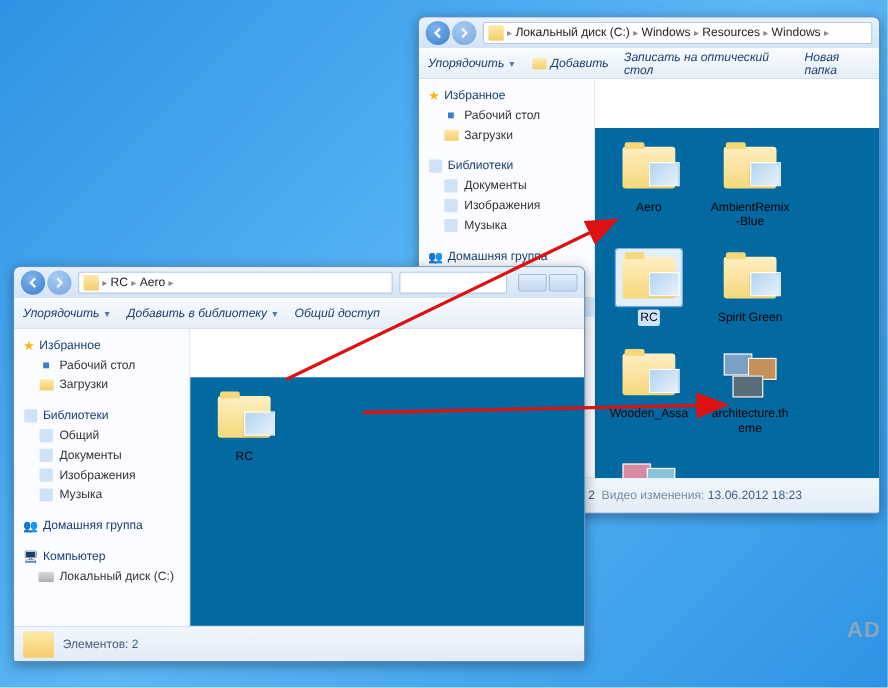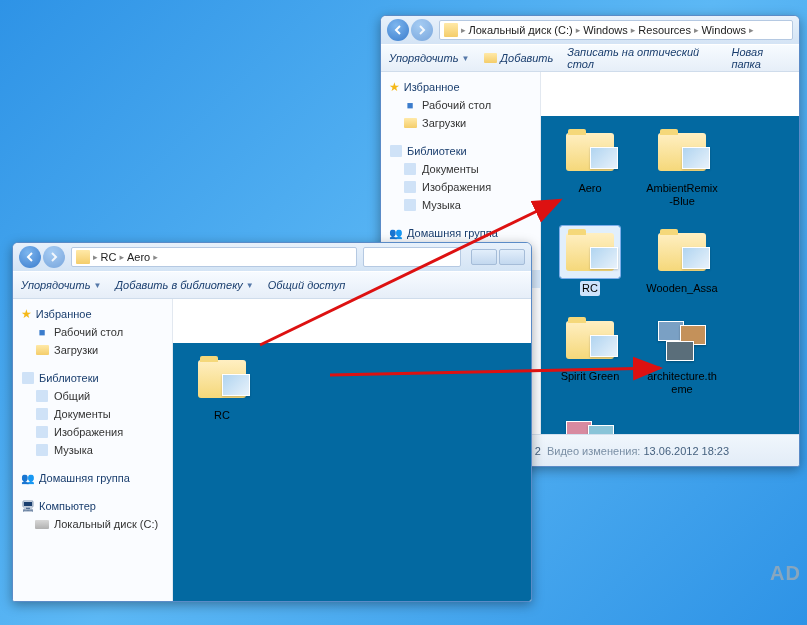--- a/index.html
+++ b/index.html
@@ -218,29 +218,29 @@
             </div>
           </div>
           <div class="flabel">RC</div>
         </div>
         <div class="fitem">
           <div class="fthumb">
             <div class="thumb-folder">
               <div class="preview"></div>
             </div>
           </div>
+          <div class="flabel">Spirit Green</div>
+        </div>
+        <div class="fitem">
+          <div class="fthumb">
+            <div class="thumb-folder">
+              <div class="preview"></div>
+            </div>
+          </div>
           <div class="flabel">Wooden_Assa</div>
-        </div>
-        <div class="fitem">
-          <div class="fthumb">
-            <div class="thumb-folder">
-              <div class="preview"></div>
-            </div>
-          </div>
-          <div class="flabel">Spirit Green</div>
         </div>
         <div class="fitem">
           <div class="fthumb">
             <div class="thumb-collage">
               <div class="c1" style="background:#7aa0c4"></div>
               <div class="c2" style="background:#c4915a"></div>
               <div class="c3" style="background:#5a6e7a"></div>
             </div>
           </div>
           <div class="flabel">architecture.theme</div>
@@ -381,20 +381,24 @@
         <div class="fitem">
           <div class="fthumb">
             <div class="thumb-folder">
               <div class="preview"></div>
             </div>
           </div>
           <div class="flabel">RC</div>
         </div>
       </div>
   </div>
+  <div class="statusbar">
+    <div class="sb-icon"></div>
+    <span>Элементов: 2</span>
+  </div>
 </div>
 
 <svg class="arrow" style="left:0;top:0;width:807px;height:625px;position:absolute;">
   <defs>
       <marker id="ah" markerWidth="10" markerHeight="8" refX="9" refY="4" orient="auto">
         <path d="M0 0L10 4L0 8z" fill="#d11"></path>
       </marker>
     </defs>
   <line x1="260" y1="345" x2="560" y2="200" stroke="#d11" stroke-width="3" marker-end="url(#ah)"></line>
   <line x1="330" y1="375" x2="660" y2="368" stroke="#d11" stroke-width="3" marker-end="url(#ah)"></line>

